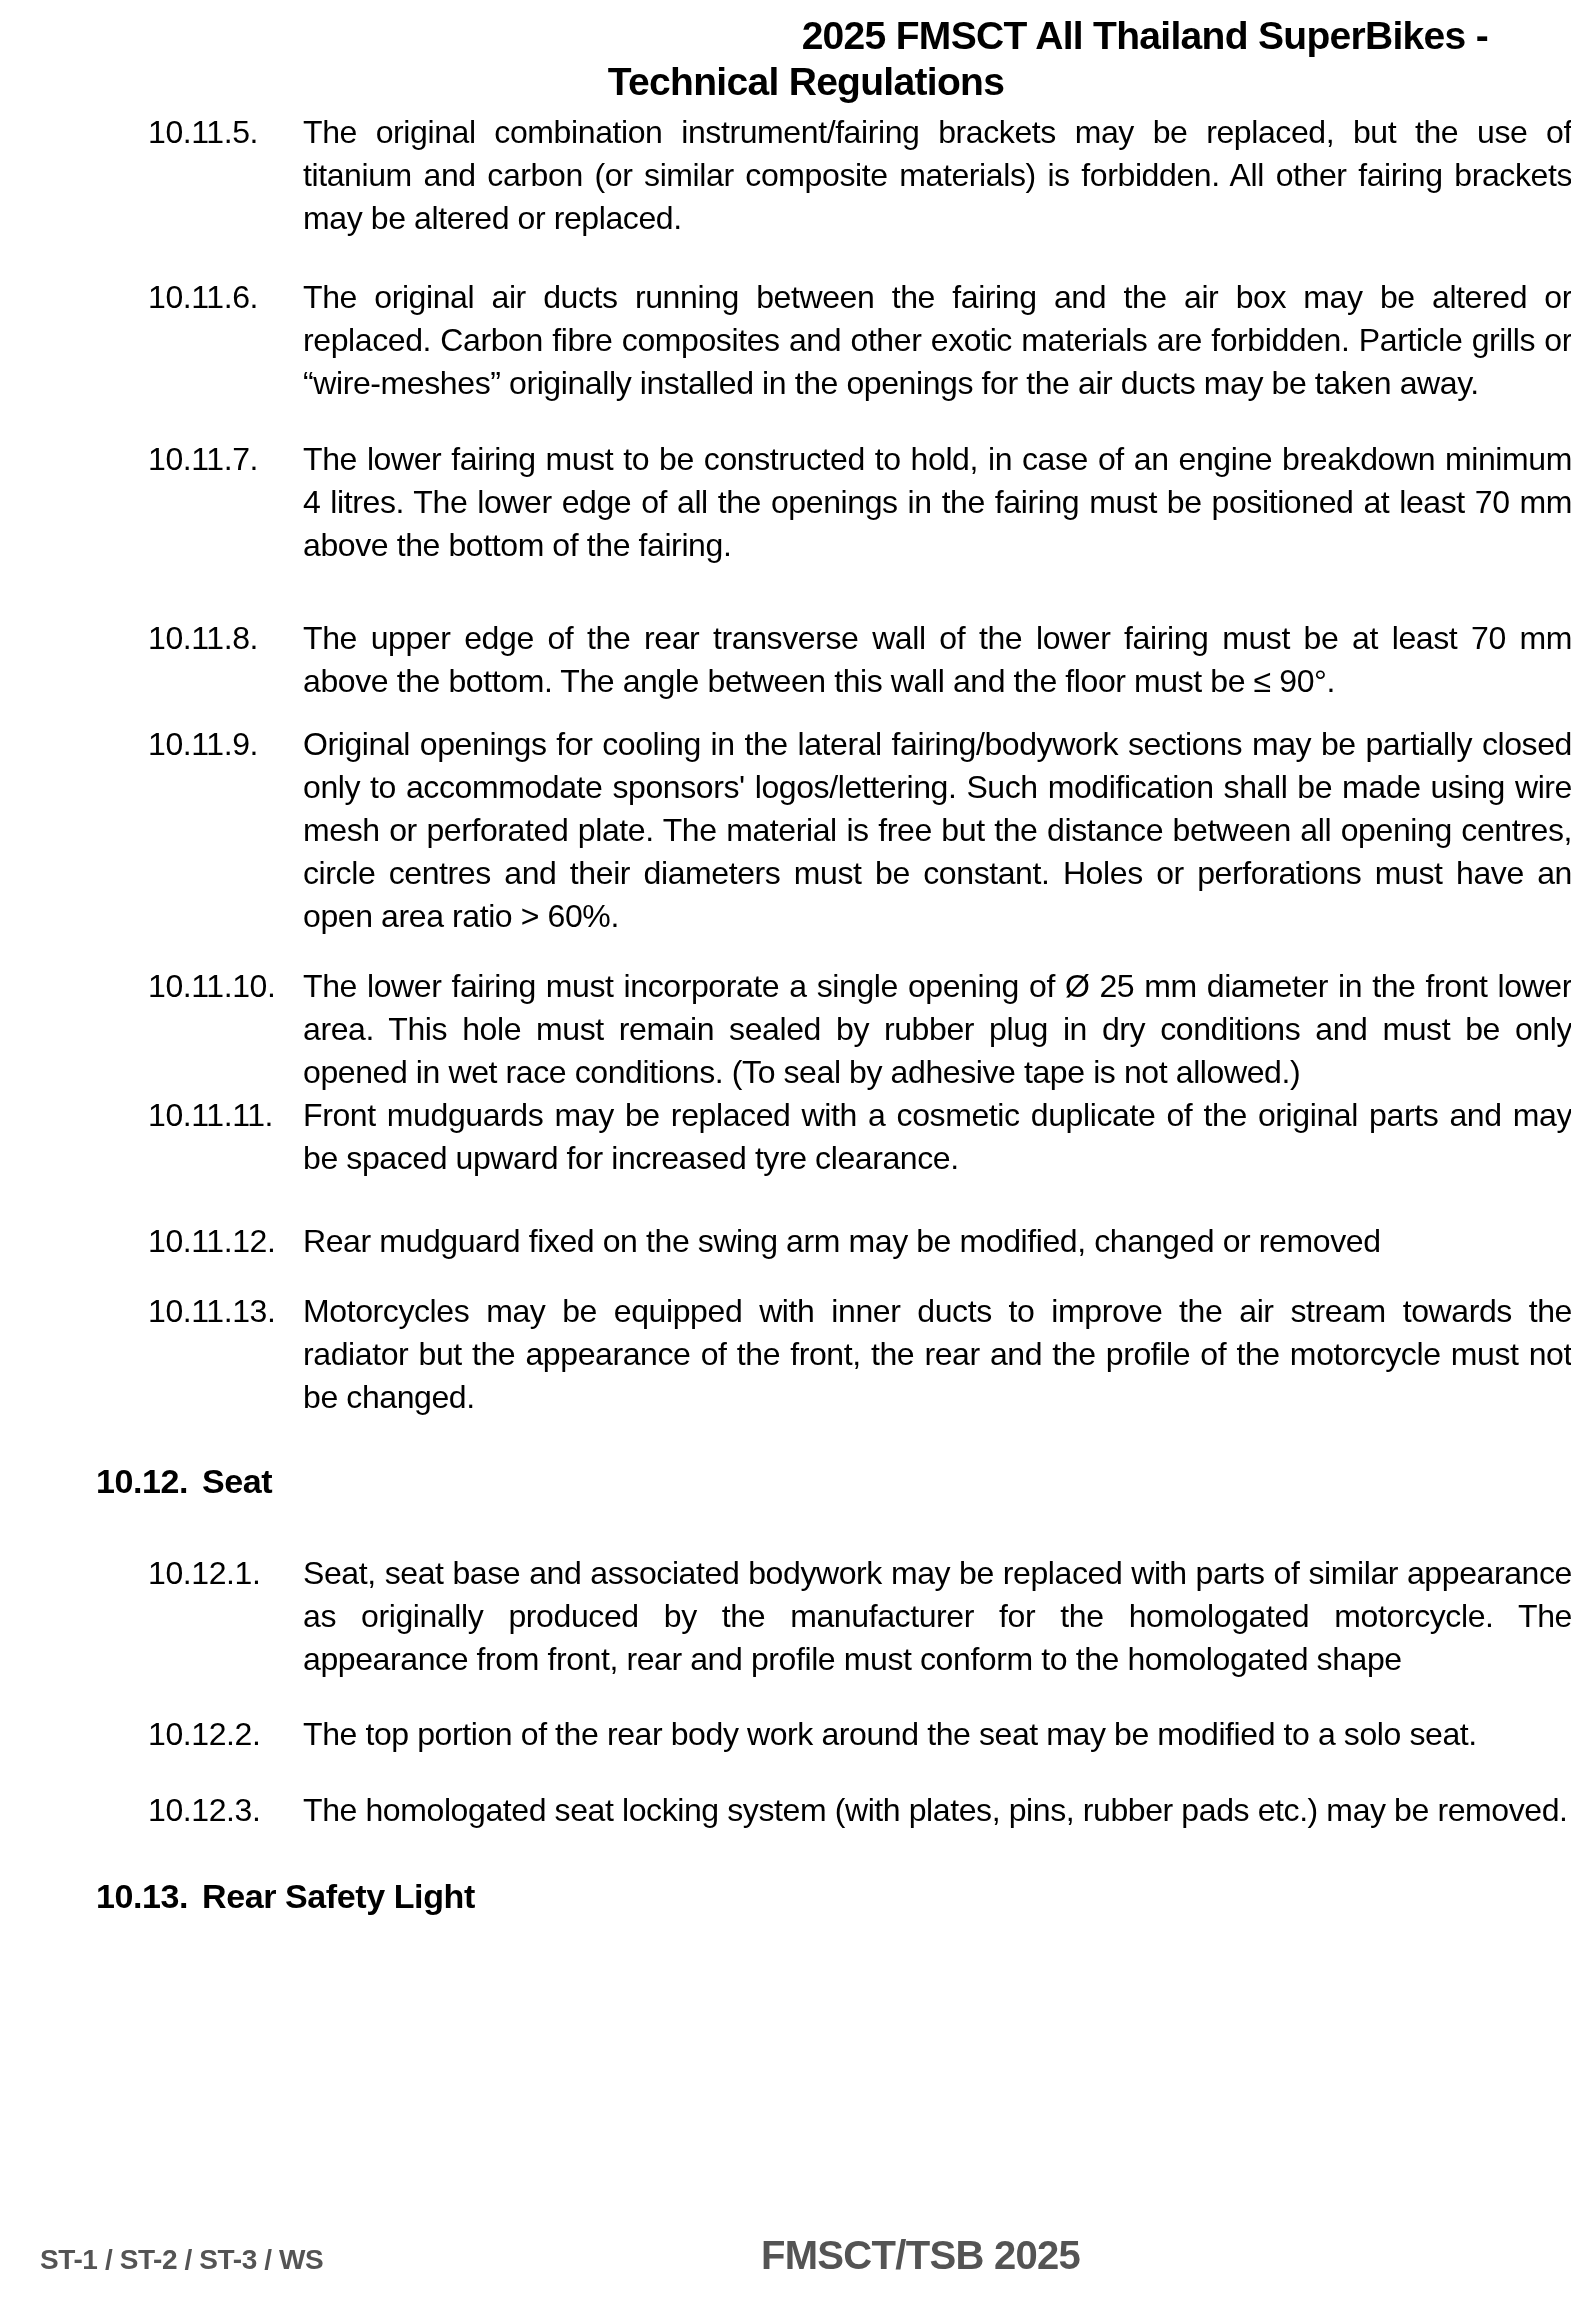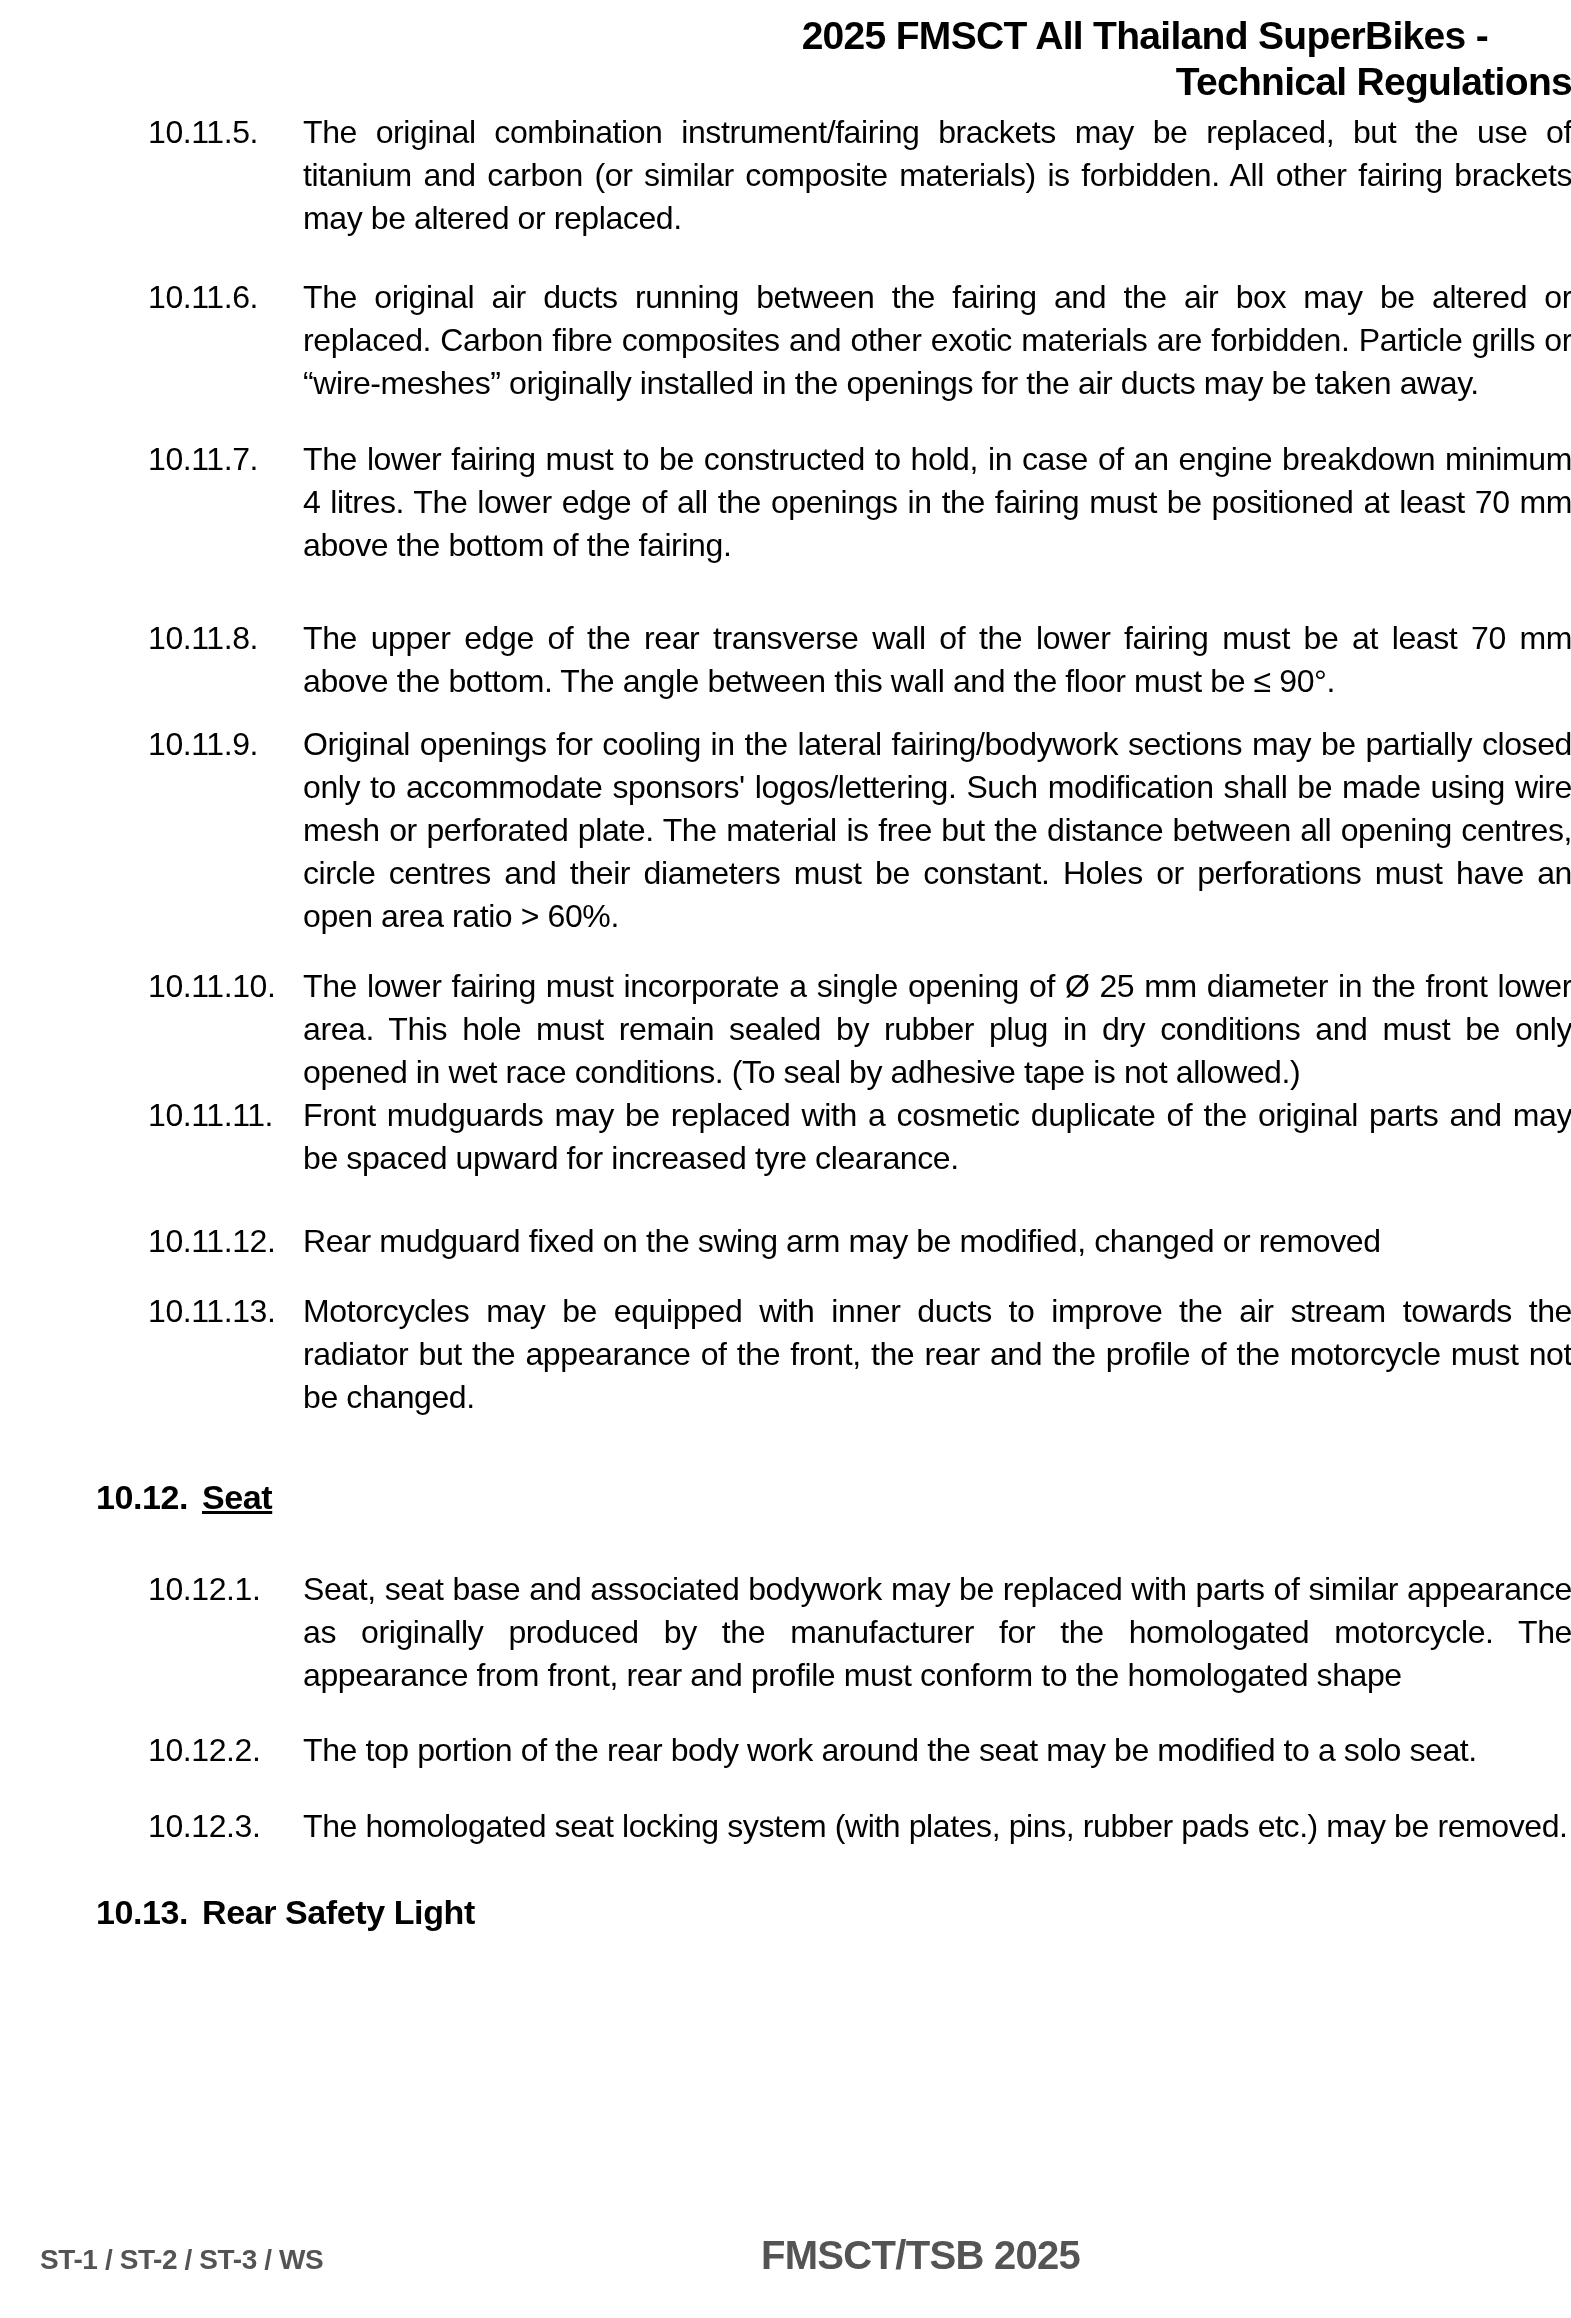--- a/index.html
+++ b/index.html
@@ -21,21 +21,21 @@
     color:#000000;
     letter-spacing:-0.7px;
   }
   .hdr-line1{
     padding-top:13px;
     padding-right:84px;
     text-align:right;
   }
   .hdr-line2{
     padding-left:40px;
-    text-align:right;
+    text-align:center;
   }
   
   #content{
     position:relative;
   }
   .item{
     position:relative;
     margin-left:148px;
     padding-left:155px;
     font-size:32px;
@@ -71,21 +71,21 @@
   
   #content > :nth-child(1){margin-top:5.8px;}
   #content > :nth-child(2){margin-top:36px;}
   #content > :nth-child(3){margin-top:33px;}
   #content > :nth-child(4){margin-top:50px;}
   #content > :nth-child(5){margin-top:20px;}
   #content > :nth-child(6){margin-top:27px;}
   #content > :nth-child(7){margin-top:0px;}
   #content > :nth-child(8){margin-top:40px;}
   #content > :nth-child(9){margin-top:27px;}
-  #content > :nth-child(10){margin-top:56px;text-decoration:underline;}
+  #content > :nth-child(10){margin-top:40px;}
   #content > :nth-child(11){margin-top:48px;}
   #content > :nth-child(12){margin-top:32px;}
   #content > :nth-child(13){margin-top:33px;}
   #content > :nth-child(14){margin-top:42px;}
   
   .footer{
     position:absolute;
     left:40px;
     right:90px;
     top:2233px;

